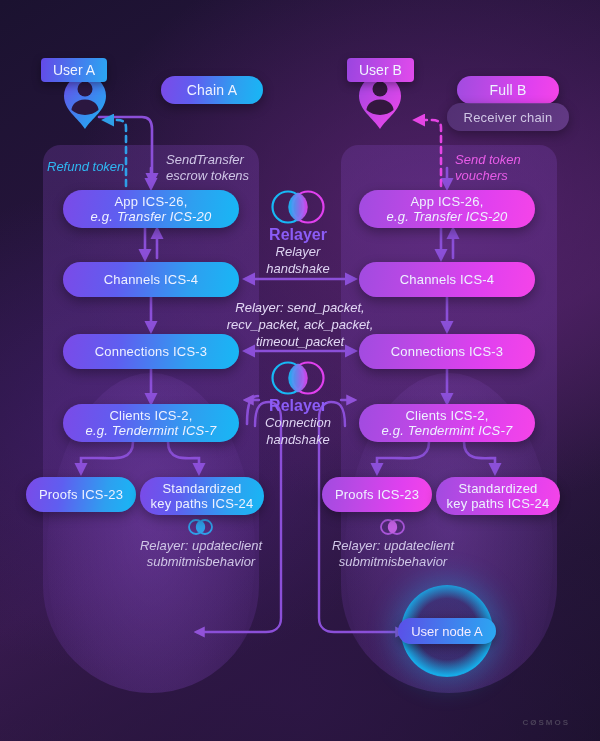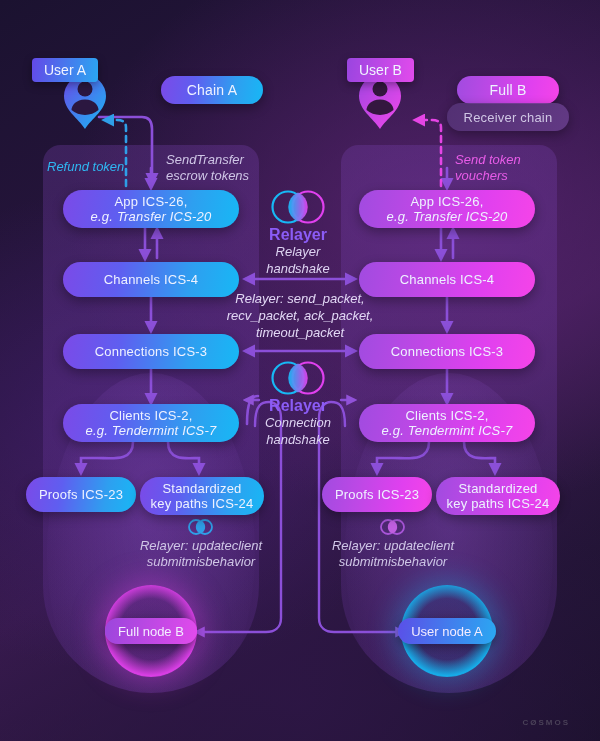--- a/index.html
+++ b/index.html
@@ -62,21 +62,21 @@
   .lbl-cyan{ color:#2fb7f2; }
   .lbl-pink{ color:#e85ce8; }
 
   
   .relayer{ position:absolute; text-align:center; width:120px; }
   .relayer .rname{ font-size:16px; font-weight:700; color:#8b5cf6; line-height:17px; }
   .relayer .rdesc{ font-size:13px; font-style:italic; color:#ded4f2; line-height:17px; }
 
   .mid-label{
     position:absolute; text-align:center; font-style:italic; font-size:13px;
-    line-height:17px; color:#e2d8f5;
+    line-height:17px; color:#e2d8f5;margin-top:9px;
   }
 
   
   .node{
     position:absolute; width:92px; height:92px; border-radius:50%;
     display:flex; align-items:center; justify-content:center;
   }
   .node.b{
     background:radial-gradient(circle at 50% 48%, rgba(60,20,70,0.1) 0%, rgba(120,30,140,0.25) 46%, rgba(226,64,236,0.95) 70%, rgba(226,64,236,0.35) 84%, rgba(226,64,236,0) 100%);
     box-shadow:0 0 28px 6px rgba(226,64,236,0.35);
@@ -225,21 +225,21 @@
           <stop offset="0%" stop-color="#a044e0"></stop>
             <stop offset="100%" stop-color="#f148ec"></stop>
         </linearGradient>
       </defs>
       <path d="M380,96 m-21,0 a21,21 0 1,1 42,0 c0,14 -14,22 -21,33 c-7,-11 -21,-19 -21,-33 z" fill="url(#avB)"></path>
       <circle cx="380" cy="89" r="7.5" fill="#34173f"></circle>
       <path d="M380,99.5 c-9,0 -13.5,6 -13.5,10.5 a21,21 0 0,0 27,0 c0,-4.5 -4.5,-10.5 -13.5,-10.5 z" fill="#34173f"></path>
     </g>
   </svg>
 
-  <div class="usertag a" style="left:32px; top:58px;">
+  <div class="usertag a" style="left:41px; top:58px;">
     <span>User A</span>
   </div>
   <div class="pill blue-grad chain-pill" style="left:161px; top:76px; width:102px;">
     <span>Chain A</span>
   </div>
 
   <div class="box-label lbl-cyan" style="left:47px; top:159px; width:100px;">
     <span>Refund token</span>
   </div>
   <div class="box-label" style="left:166px; top:152px; width:110px;">
@@ -268,25 +268,20 @@
   <div class="pill blue-grad" style="left:140px; top:477px; width:124px; height:38px; flex-direction:column;">
     <span>Standardized</span>
     <span>key paths ICS-24</span>
   </div>
 
   <div class="box-label" style="left:118px; top:538px; width:166px; text-align:center;">
     <span>Relayer: updateclient</span><br>
     <span>submitmisbehavior</span>
   </div>
 
-  <div class="node b" style="left:105px; top:585px;">
-    <div class="npill">
-      <span>Full node B</span>
-    </div>
-  </div>
 
   <div class="usertag b" style="left:347px; top:58px;">
     <span>User B</span>
   </div>
   <div class="pill pink-grad chain-pill" style="left:457px; top:76px; width:102px;">
     <span>Full B</span>
   </div>
   <div class="pill muted-pill sub-pill" style="left:447px; top:103px; width:122px;">
     <span>Receiver chain</span>
   </div>

